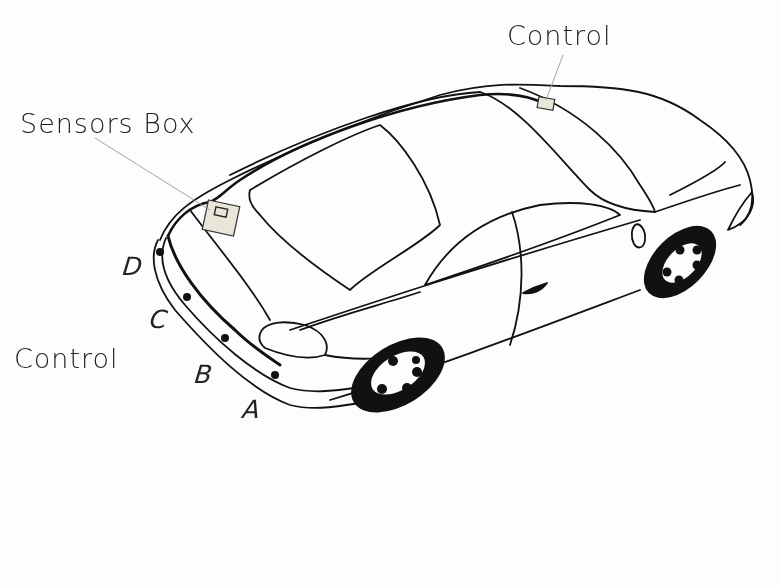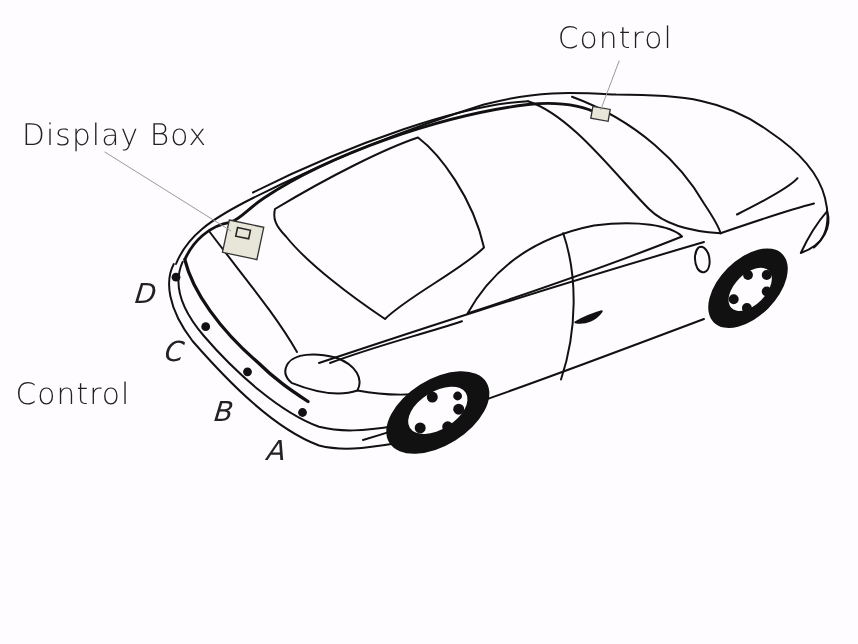--- a/index.html
+++ b/index.html
@@ -93,19 +93,19 @@
 
   <g>
     <rect x="538" y="98" width="16" height="11" transform="rotate(10 546 103)" fill="#e8e6d8" stroke="#333" stroke-width="1.2"></rect>
   </g>
 
   <line x1="95" y1="138" x2="210" y2="210" stroke="#9a9a9a" stroke-width="0.9"></line>
   <line x1="563" y1="55" x2="546" y2="100" stroke="#9a9a9a" stroke-width="0.9"></line>
 </svg>
 
 <div class="label big" style="left:507px; top:20px;">Control</div>
-<div class="label big" style="left:20px; top:108px;">Display Box</div>
+<div class="label big" style="left:20px; top:108px;">Sensors Box</div>
 <div class="label big" style="left:14px; top:343px;">Control</div>
 
 <div class="label letter" style="left:123px; top:252px;">D</div>
 <div class="label letter" style="left:150px; top:305px;">C</div>
 <div class="label letter" style="left:195px; top:360px;">B</div>
 <div class="label letter" style="left:243px; top:395px;">A</div>
 
 </body></html>

